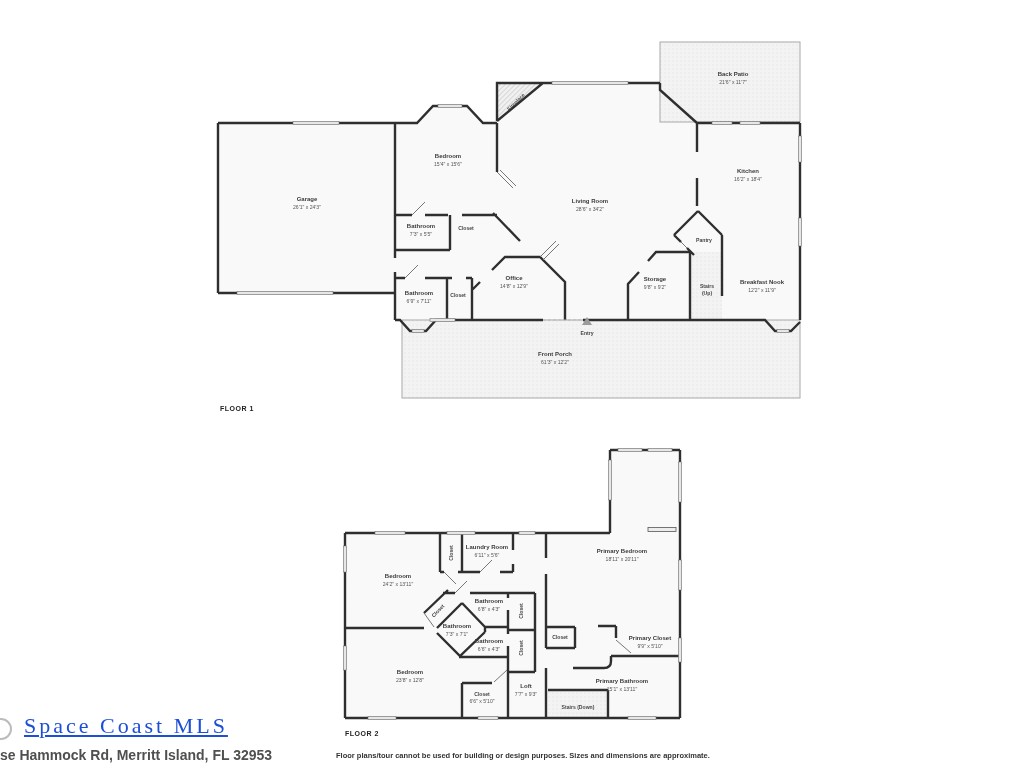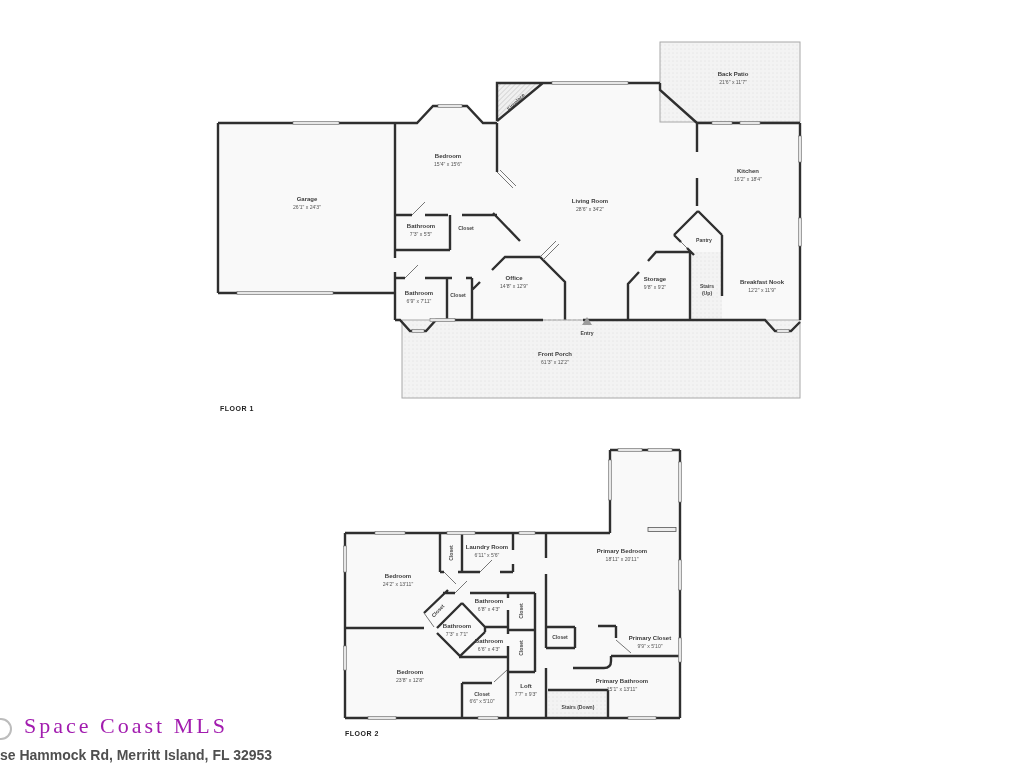--- a/index.html
+++ b/index.html
@@ -8,21 +8,21 @@
   #plan-svg{position:absolute;left:0;top:0;}
   .lbl{position:absolute;transform:translate(-50%,-50%) scale(0.6);transform-origin:center;
        text-align:center;color:#3d3d3d;line-height:1.25;white-space:nowrap;}
   .lbl.r90{transform:translate(-50%,-50%) rotate(-90deg) scale(0.6);}
   .lbl.r45{transform:translate(-50%,-50%) rotate(-45deg) scale(0.6);}
   .lbl .nm{display:block;font-size:10px;font-weight:600;color:#3a3a3a;}
   .lbl .dm{display:block;font-size:8.5px;color:#555;}
   .lbl .sm{display:block;font-size:8.5px;font-weight:600;color:#444;}
   .floor-lbl{position:absolute;font-size:7px;font-weight:bold;color:#222;letter-spacing:0.5px;}
   .logo{position:absolute;left:24px;top:713px;font-family:"Liberation Serif",serif;
-        font-size:22px;color:#a21caf;letter-spacing:3px;}
+        font-size:22px;color:#1d4ed8;letter-spacing:3px;text-decoration:underline;}
   .logo-frag{position:absolute;left:-10px;top:718px;width:18px;height:18px;border:2px solid #bcbcbc;
              border-radius:50%;}
   .address{position:absolute;left:0px;top:747px;font-size:14px;font-weight:bold;color:#4f4f4f;}
   .disclaimer{position:absolute;left:336px;top:751px;font-size:7.5px;font-weight:bold;color:#333;}
 </style>
 </head>
 <body>
 
 <div id="canvas">
 
@@ -266,14 +266,15 @@
 <div class="lbl" style="left:578px;top:707px">
       <span class="sm">Stairs (Down)</span>
     </div>
 
 <div class="floor-lbl" style="left:220px;top:405px">FLOOR 1</div>
 <div class="floor-lbl" style="left:345px;top:730px">FLOOR 2</div>
 
 <div class="logo-frag"></div>
 <div class="logo">Space Coast MLS</div>
 <div class="address">se Hammock Rd, Merritt Island, FL 32953</div>
+<div class="disclaimer">Floor plans/tour cannot be used for building or design purposes. Sizes and dimensions are approximate.</div>
 
 </div>
 
 </body></html>

